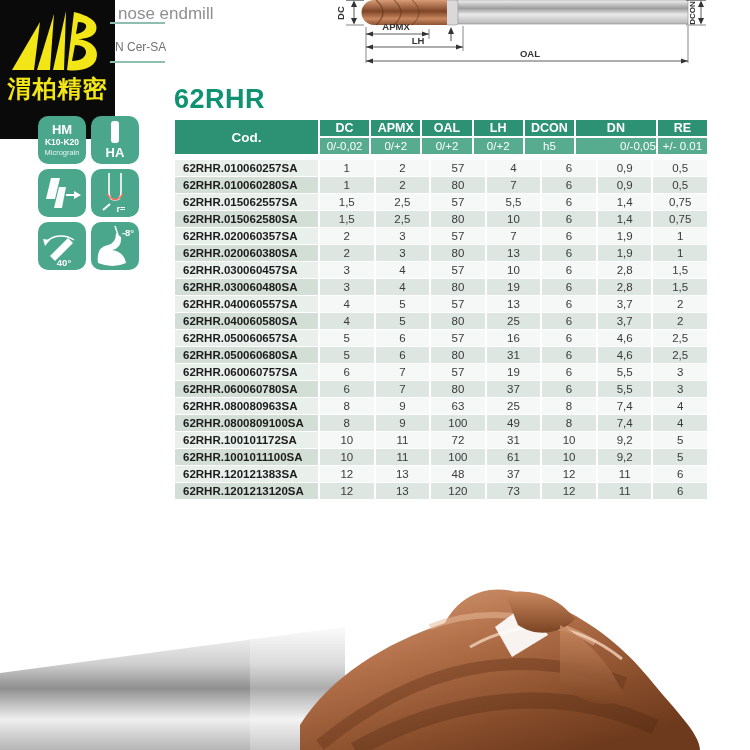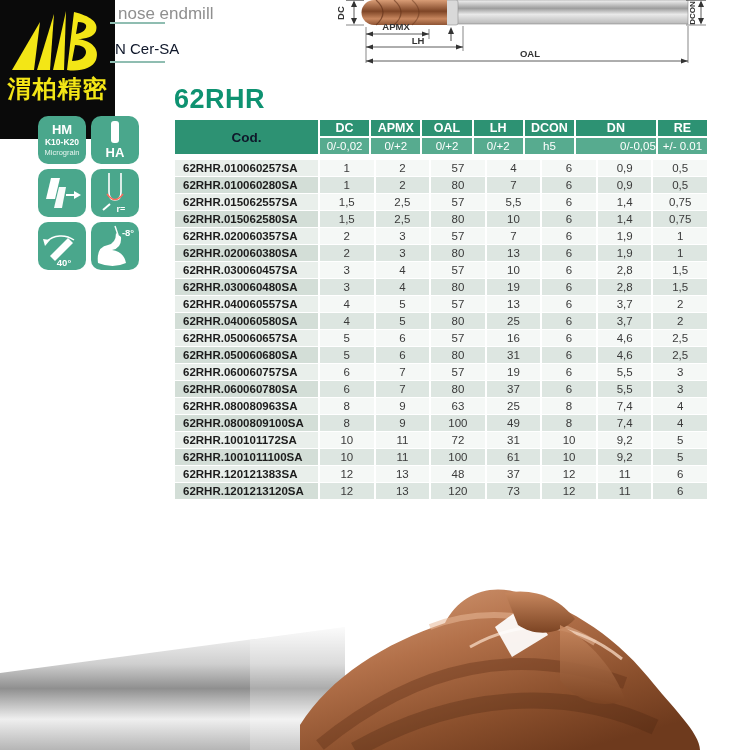--- a/index.html
+++ b/index.html
@@ -8,40 +8,40 @@
 
   
   .logo{position:absolute;left:0;top:0;width:115px;height:139px;background:#0a0a0a;}
   .logo svg{position:absolute;left:6px;top:8px;}
   .logo-cn{position:absolute;left:0;top:74px;width:115px;text-align:center;
            color:#f3e616;font-weight:bold;font-size:24px;letter-spacing:1px;line-height:30px;}
 
   
   .hdr-line1{position:absolute;left:118px;top:4px;font-size:17px;color:#8f8f8f;}
   .hdr-rule1{position:absolute;left:110px;top:22px;width:55px;height:2px;background:#8fbdb1;}
-  .hdr-line2{position:absolute;left:115px;top:40px;font-size:15px;color:#0f172a;}
+  .hdr-line2{position:absolute;left:115px;top:40px;font-size:12px;color:#737373;}
   .hdr-rule2{position:absolute;left:110px;top:61px;width:55px;height:2px;background:#8fbdb1;}
 
   
   .series-title{position:absolute;left:174px;top:84px;font-size:27px;font-weight:bold;
                 color:#0e9271;letter-spacing:0.5px;}
 
   
   .diagram{position:absolute;left:330px;top:0;width:395px;height:72px;}
 
   
   .icon-grid{position:absolute;left:38px;top:116px;display:grid;
              grid-template-columns:48px 48px;grid-auto-rows:48px;gap:5px;}
   .ficon{background:#4aa78c;border-radius:10px;position:relative;color:#000000;overflow:hidden;}
 
   
   .spec-table{position:absolute;left:175px;top:120px;width:532px;}
   .thead{display:grid;grid-template-columns:143px repeat(7,1fr);
          grid-template-rows:16px 16px;gap:2px;}
-  .cod-head{grid-row:1/3;grid-column:1;background:#2d9273;color:#0f172a;font-weight:bold;
+  .cod-head{grid-row:1/3;grid-column:1;background:#2d9273;color:#ffffff;font-weight:bold;
             font-size:13.5px;display:flex;align-items:center;justify-content:center;}
   .col-name{background:#2d9273;color:#fff;font-weight:bold;font-size:12.5px;
             display:flex;align-items:center;justify-content:center;}
   .col-tol{background:#57ab8f;color:#fff;font-weight:normal;font-size:11.5px;
            display:flex;align-items:center;justify-content:center;}
   .tbody{margin-top:6px;display:flex;flex-direction:column;gap:1px;}
   .trow{display:grid;grid-template-columns:143px repeat(7,1fr);gap:2px;height:16px;}
   .tcod{display:flex;align-items:center;padding-left:8px;font-weight:bold;
         font-size:11.5px;color:#1c1c1c;}
   .tval{display:flex;align-items:center;justify-content:center;font-size:11.5px;color:#3a3a3a;}

